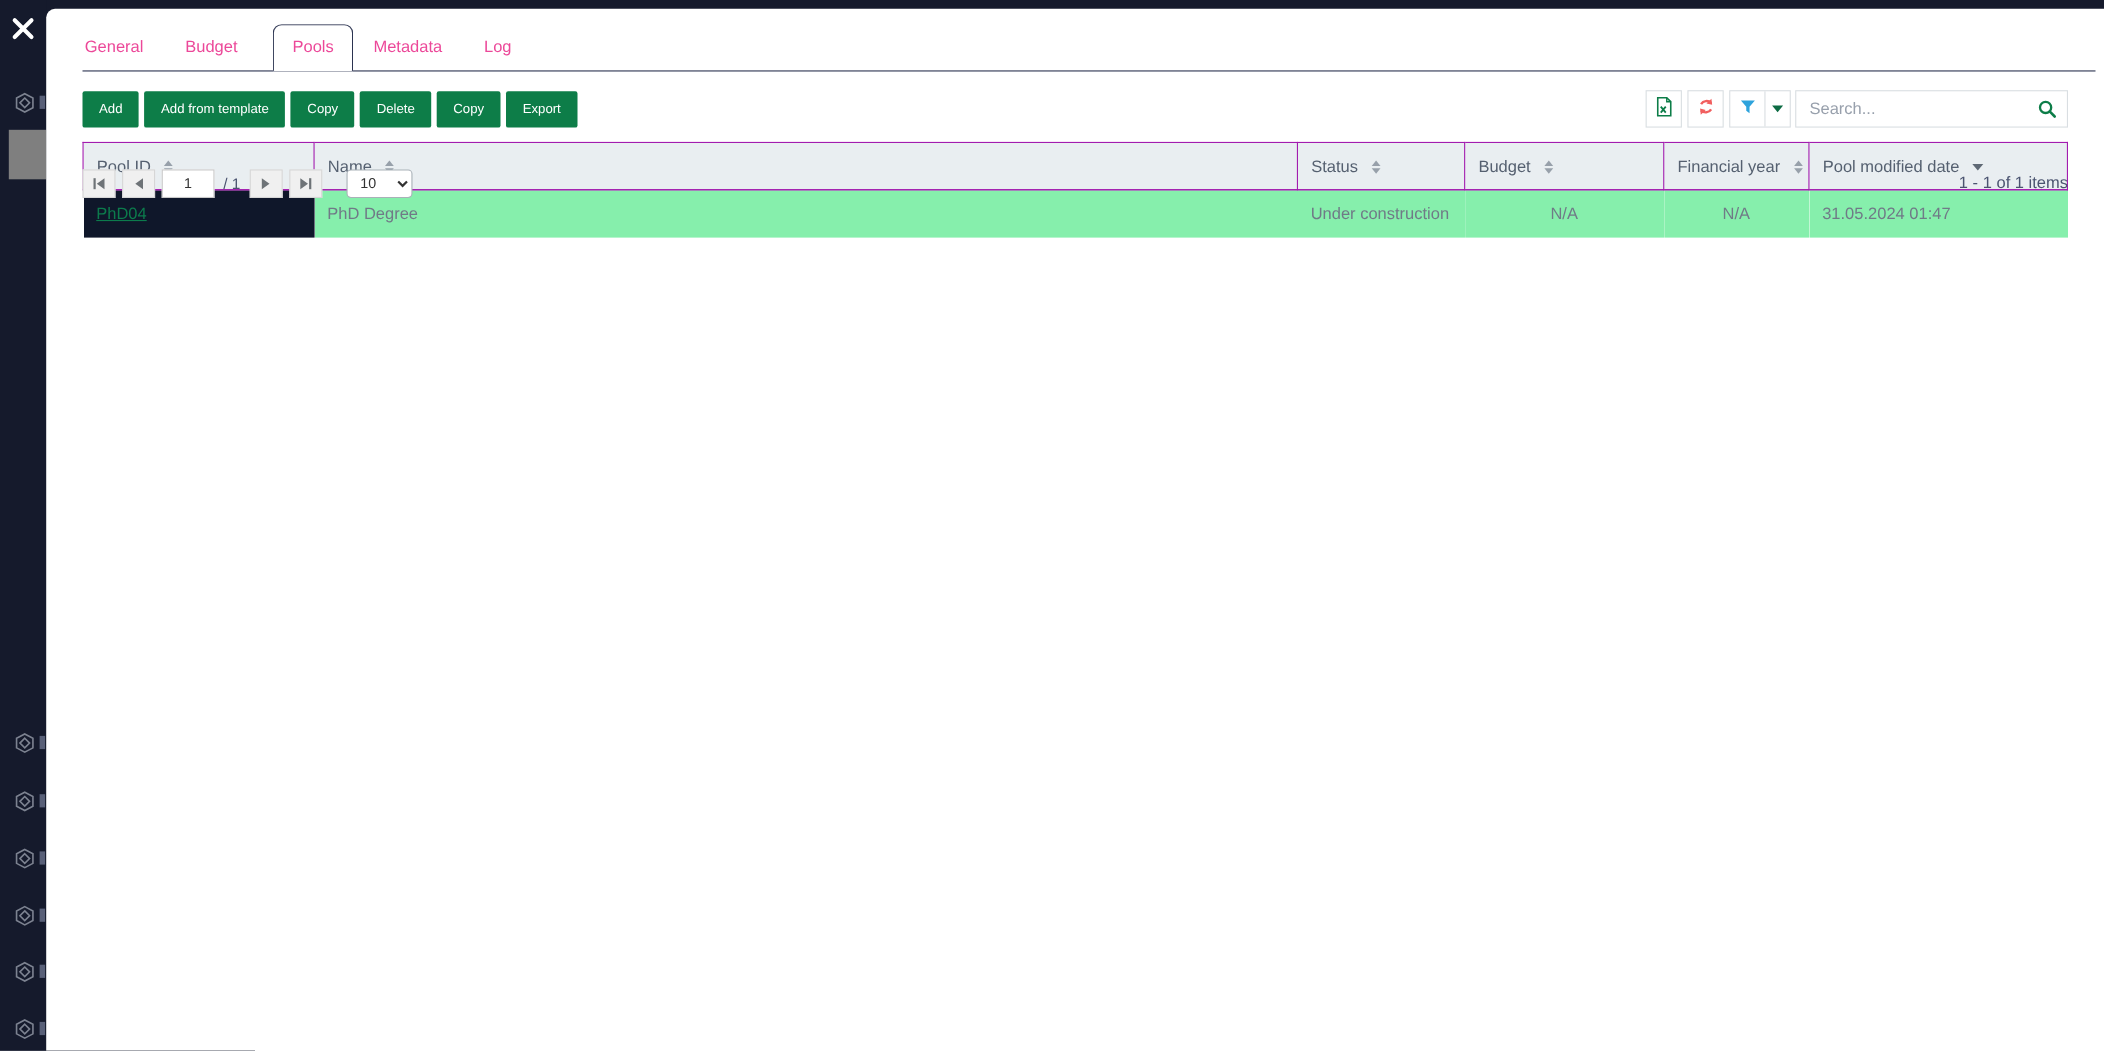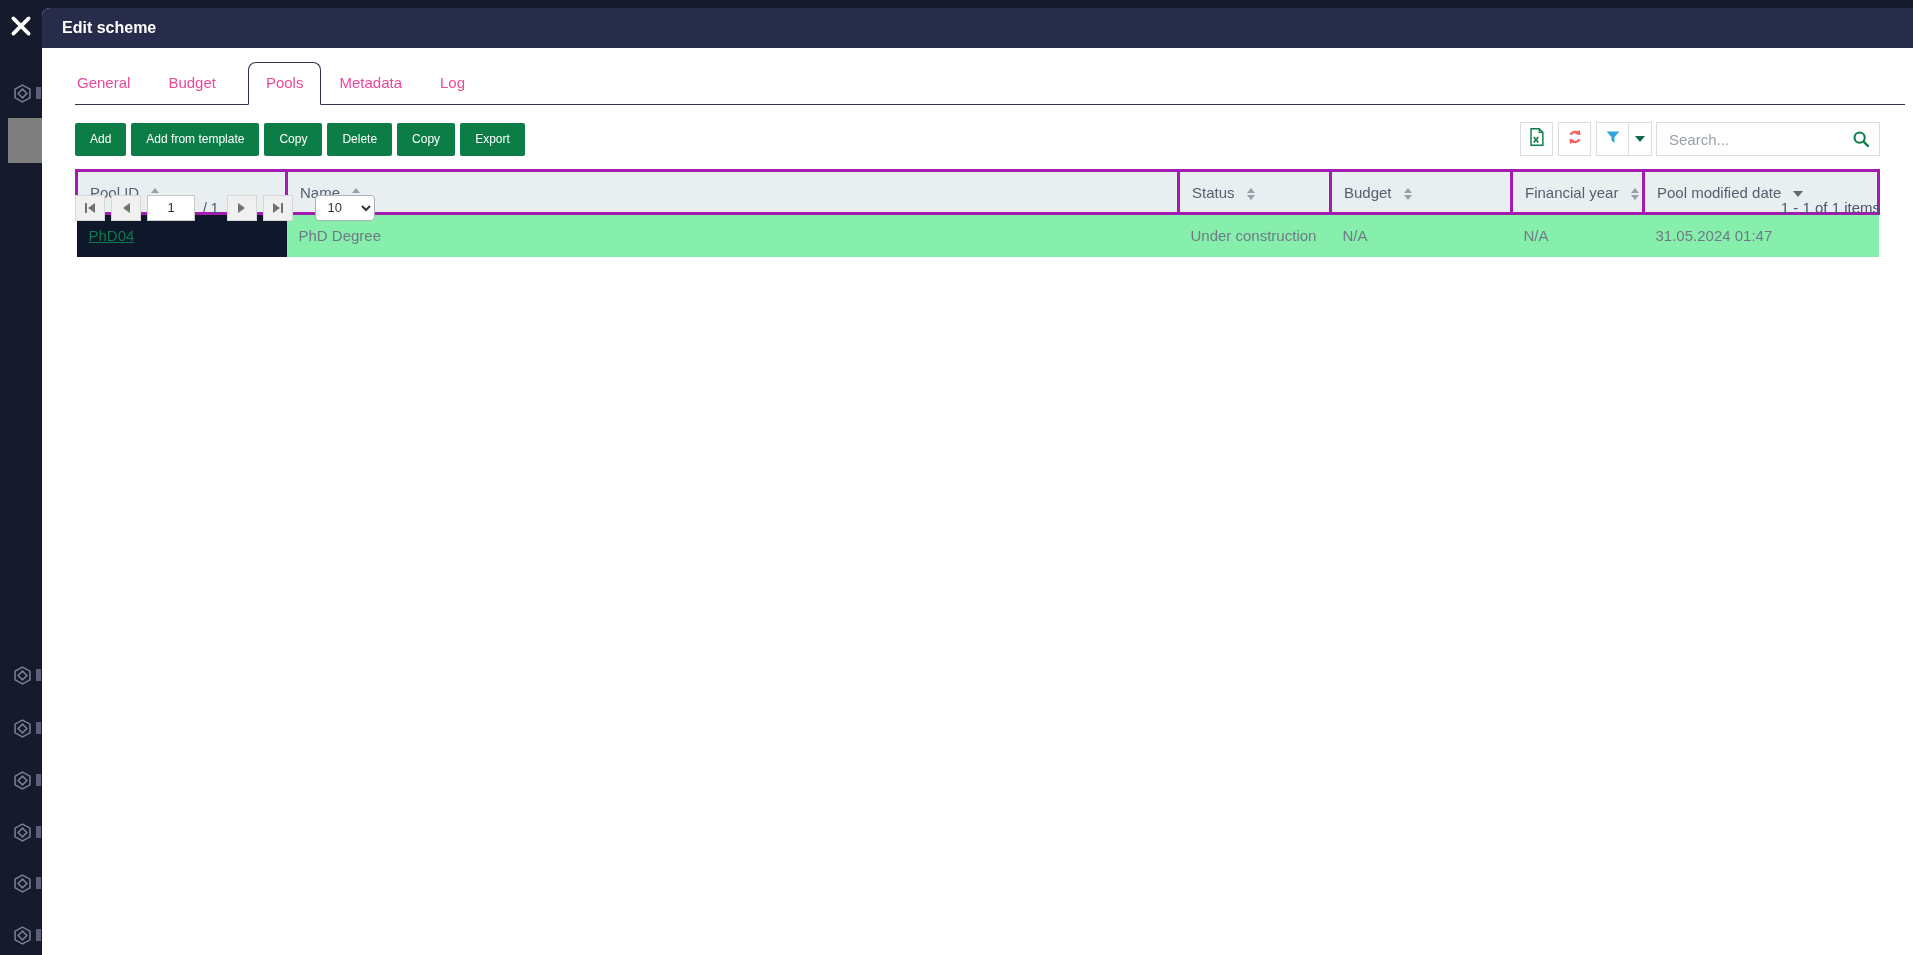--- a/index.html
+++ b/index.html
@@ -39,33 +39,33 @@
   .icon-btn{height:34px;border:1px solid #d9dee2;background:#ffffff;display:flex;
     align-items:center;justify-content:center;margin-left:5px;cursor:pointer;}
   .icon-btn.single{width:33px;}
   .icon-btn.split{width:56px;padding:0;margin-left:5px;cursor:default;}
   .split-half{height:100%;display:flex;align-items:center;justify-content:center;cursor:pointer;}
   .split-half.funnel{width:33px;border-right:1px solid #d9dee2;}
   .split-half.caret{width:22px;}
   .caret-down{width:0;height:0;border-left:5px solid transparent;
     border-right:5px solid transparent;border-top:6px solid #0c6b43;}
   .searchwrap{position:relative;margin-left:4px;}
-  .searchwrap input{width:224px;height:34px;border:1px solid #d9dee2;padding:0 44px 0 12px;
+  .searchwrap input{width:248px;height:34px;border:1px solid #d9dee2;padding:0 44px 0 12px;
     font-size:15px;font-family:inherit;color:#555d69;outline:none;}
   .searchwrap input::placeholder{color:#98a0ac;}
   .search-ico{position:absolute;right:9px;top:7px;}
 
   
   table{margin-top:13px;width:100%;border-collapse:collapse;table-layout:fixed;}
-  th{height:43px;background:#e9eef1;border:3px solid #a21caf;font-size:15px;font-weight:normal;
+  th{height:43px;background:#e9eef1;border:1px solid #a21caf;font-size:15px;font-weight:normal;
     color:#556070;text-align:left;padding:0 12px;cursor:pointer;white-space:nowrap;}
   td{height:43px;font-size:15px;color:#707a87;padding:0 12px;white-space:nowrap;overflow:hidden;}
   td.cell-id{background:#0f172a;}
   td.cell{background:#86efac;}
-  td.num{text-align:left;}
+  td.num{text-align:center;}
   a.pool-link{color:#0c7b4c;text-decoration:underline;cursor:pointer;}
   .sort{display:inline-flex;flex-direction:column;vertical-align:middle;margin-left:8px;gap:2px;}
   .sort .up{width:0;height:0;border-left:4px solid transparent;border-right:4px solid transparent;
     border-bottom:5px solid #97a0aa;}
   .sort .down{width:0;height:0;border-left:4px solid transparent;border-right:4px solid transparent;
     border-top:5px solid #97a0aa;}
   .sort-desc{display:inline-block;vertical-align:middle;margin-left:8px;width:0;height:0;
     border-left:5px solid transparent;border-right:5px solid transparent;
     border-top:6px solid #5f6975;}
 
@@ -148,23 +148,20 @@
   <div class="nav-icon" style="top:925px">
     <svg width="21" height="21" viewBox="0 0 24 24" fill="none" stroke="#7c8290" stroke-width="1.7">
       <path d="M12 2.5 L20.5 7 V17 L12 21.5 L3.5 17 V7 Z"></path>
         <path d="M12 7 L17 12 L12 17 L7 12 Z"></path>
     </svg>
   </div>
   <div class="nav-sliver" style="top:929px"></div>
 </div>
 
 <div class="modal">
-  <div class="titlebar">
-    <span class="title">Edit scheme</span>
-  </div>
 
   <div class="modal-body">
 
     <div class="tabs">
       <div class="tab">General</div>
       <div class="tab">Budget</div>
       <div class="tab active">Pools</div>
       <div class="tab">Metadata</div>
       <div class="tab">Log</div>
     </div>

